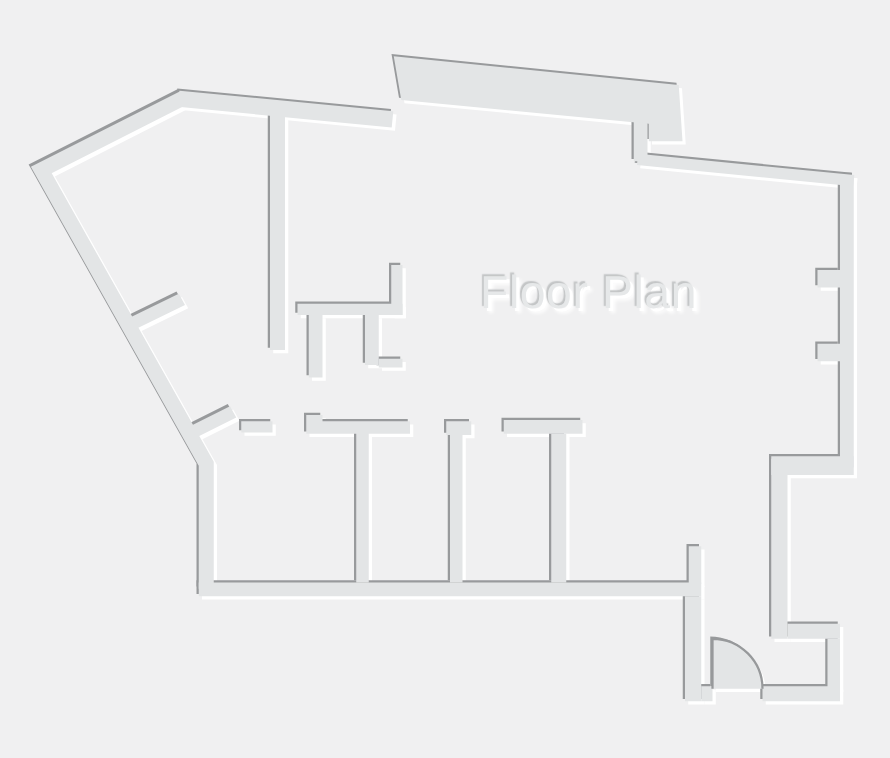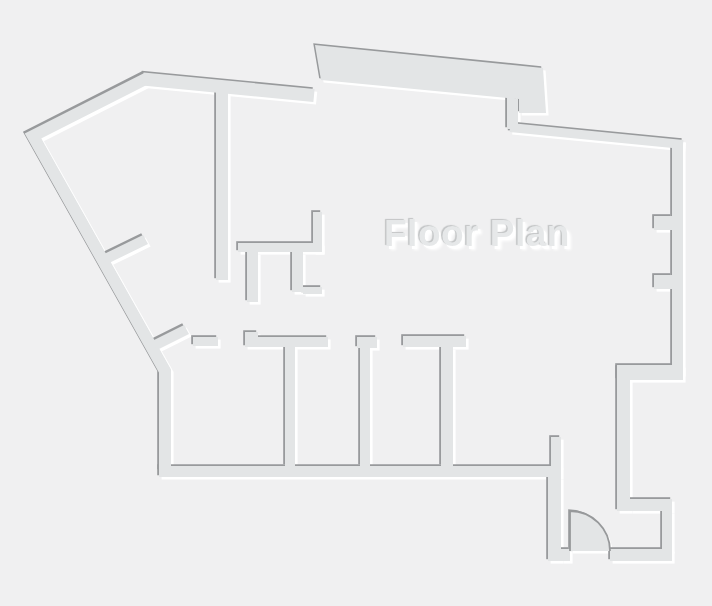--- a/index.html
+++ b/index.html
@@ -17,21 +17,21 @@
     width:712px;height:606px;
     background:var(--bg);
     overflow:hidden;
     font-family:"Liberation Sans", sans-serif;
   }
   .plan-svg{position:absolute;left:0;top:0;}
   .plan-label{
     position:absolute;
     left:384px;top:215px;
     font-size:37px;
-    font-weight:bold;
+    font-weight:normal;
     letter-spacing:0.5px;
     line-height:37px;
     color:var(--text-fill);
     text-shadow:
       -1.5px -1.5px 1px var(--text-dark),
       2.5px 2.5px 0 var(--highlight),
       4px 4px 3px var(--highlight);
     white-space:nowrap;
     user-select:none;
   }

